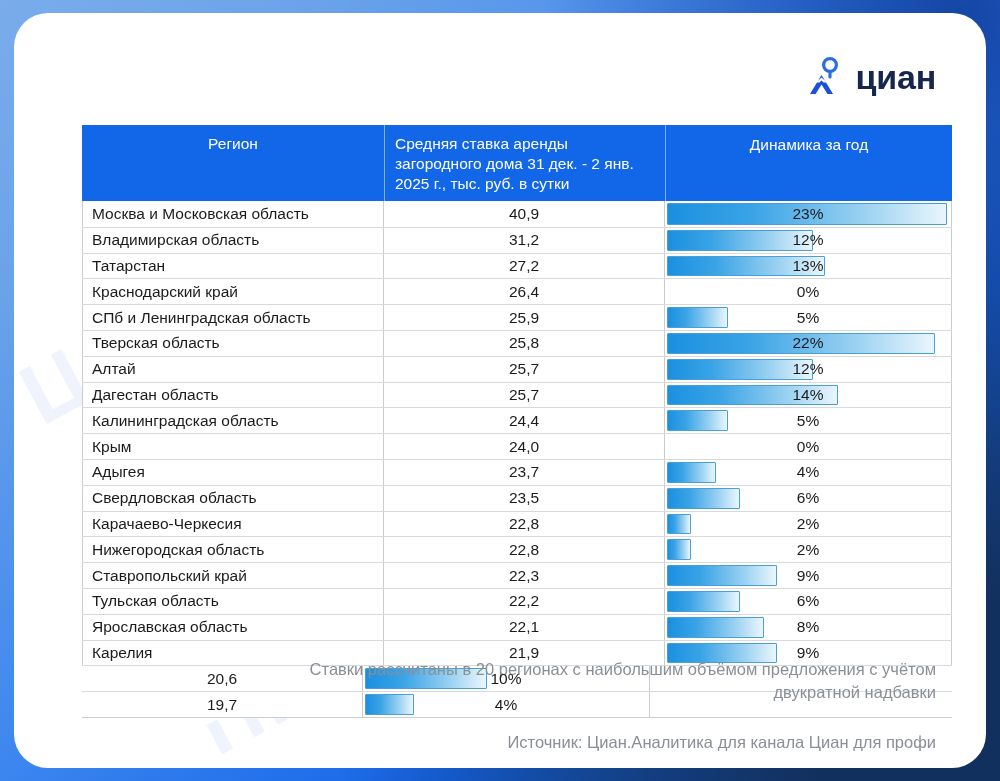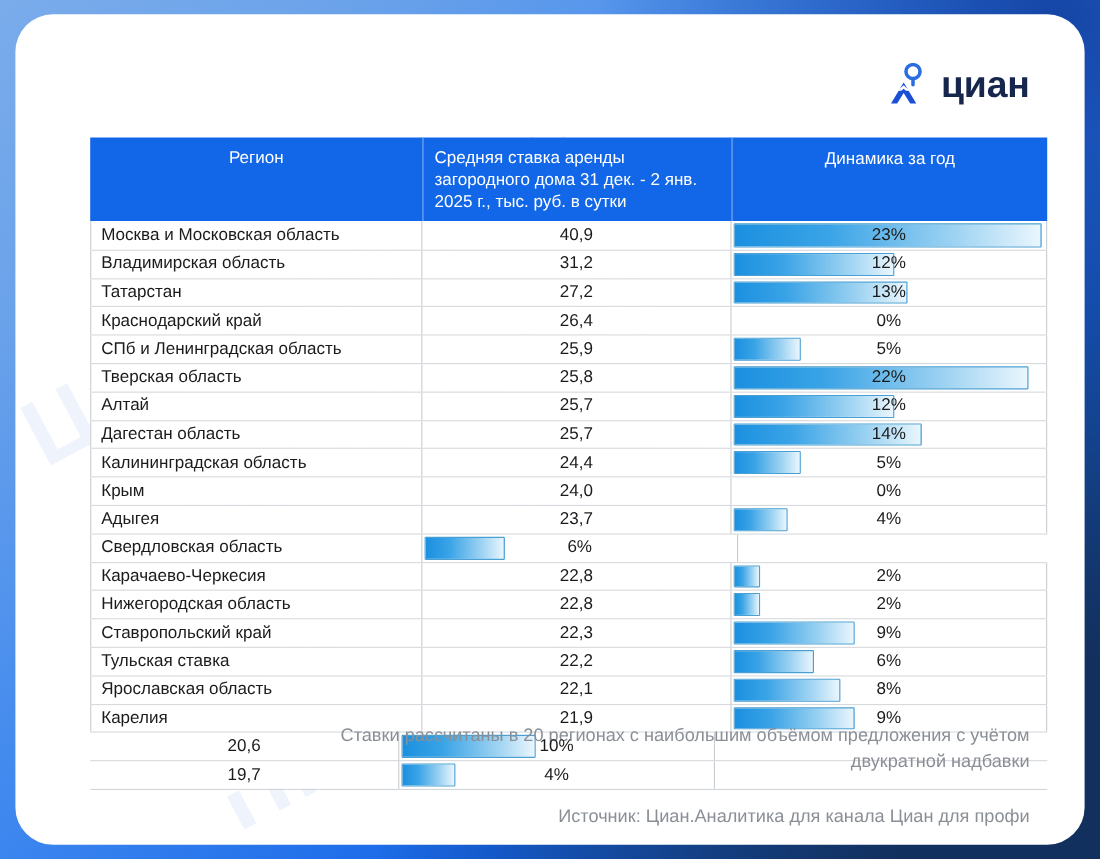--- a/index.html
+++ b/index.html
@@ -194,20 +194,21 @@
           <div class="tr">
             <div class="td c1">Адыгея</div>
             <div class="td c2">23,7</div>
             <div class="td c3">
               <div class="bar" style="width: 17.0435%;"></div>
               <span class="pct">4%</span>
             </div>
           </div>
           <div class="tr">
             <div class="td c1">Свердловская область</div>
+            <div class="td c2">23,5</div>
             <div class="td c3">
               <div class="bar" style="width: 25.5652%;"></div>
               <span class="pct">6%</span>
             </div>
           </div>
           <div class="tr">
             <div class="td c1">Карачаево-Черкесия</div>
             <div class="td c2">22,8</div>
             <div class="td c3">
               <div class="bar" style="width: 8.52174%;"></div>
@@ -224,21 +225,21 @@
           </div>
           <div class="tr">
             <div class="td c1">Ставропольский край</div>
             <div class="td c2">22,3</div>
             <div class="td c3">
               <div class="bar" style="width: 38.3478%;"></div>
               <span class="pct">9%</span>
             </div>
           </div>
           <div class="tr">
-            <div class="td c1">Тульская ставка</div>
+            <div class="td c1">Тульская область</div>
             <div class="td c2">22,2</div>
             <div class="td c3">
               <div class="bar" style="width: 25.5652%;"></div>
               <span class="pct">6%</span>
             </div>
           </div>
           <div class="tr">
             <div class="td c1">Ярославская область</div>
             <div class="td c2">22,1</div>
             <div class="td c3">

